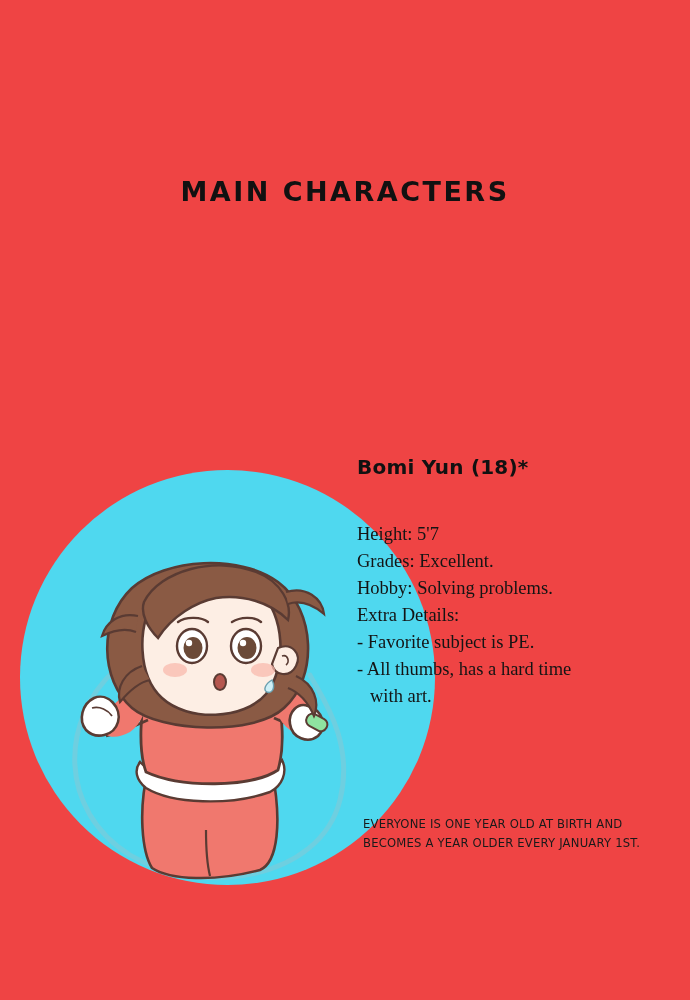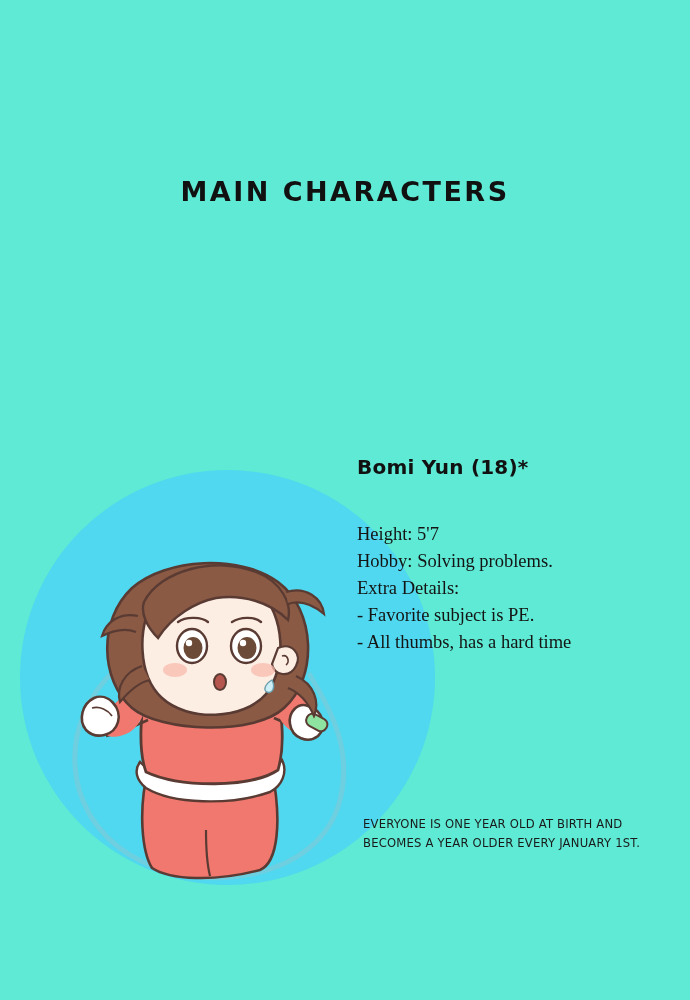--- a/index.html
+++ b/index.html
@@ -12,21 +12,21 @@
     height: 1000px;
     position: relative;
     overflow: hidden;
     font-family: "Liberation Serif", serif;
     color: #1a1a1a;
   }
 
   .page {
     position: absolute;
     inset: 0;
-    background: #5eead4;
+    background: #ef4444;
   }
 
   .title {
     position: absolute;
     top: 176px;
     left: 0;
     width: 690px;
     text-align: center;
     font-family: "DejaVu Sans", sans-serif;
     font-size: 27px;
@@ -168,24 +168,26 @@
       <ellipse cx="200" cy="212" rx="6" ry="8" fill="#b5574f" stroke="#5a3b33" stroke-width="2"></ellipse>
 
       <path d="M252 210 C 256 218, 252 224, 247 222 C 243 220, 245 214, 252 210 Z" fill="#cfeff6" stroke="#6a9fae" stroke-width="1.4"></path>
     </svg>
   </div>
 
   <div class="info">
     <div class="char-name">Bomi Yun (18)*</div>
     <div class="stats">
       <div class="row">Height: 5'7</div>
+      <div class="row">Grades: Excellent.</div>
       <div class="row">Hobby: Solving problems.</div>
       <div class="row">Extra Details:</div>
       <div class="row">- Favorite subject is PE.</div>
       <div class="row">- All thumbs, has a hard time</div>
+      <div class="row indent">with art.</div>
     </div>
   </div>
 
   <div class="footnote">
     <div class="ln2">EVERYONE IS ONE YEAR OLD AT BIRTH AND</div>
     <div class="ln3">BECOMES A YEAR OLDER EVERY JANUARY 1ST.</div>
   </div>
 
 </div>
 

